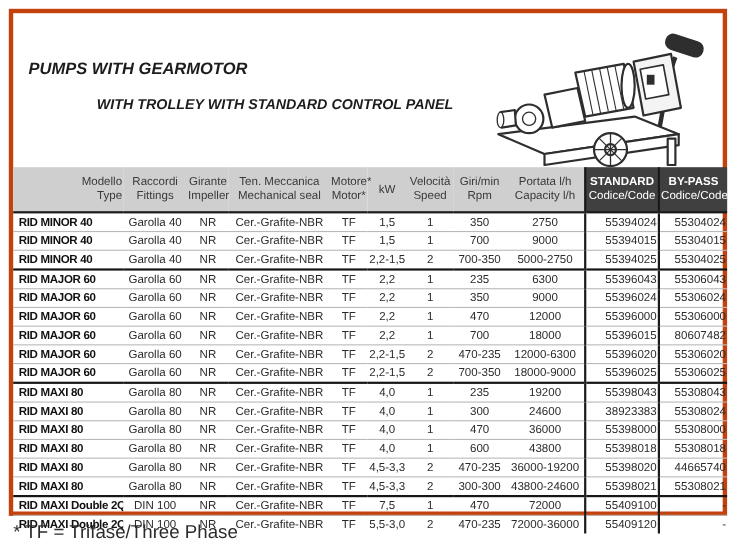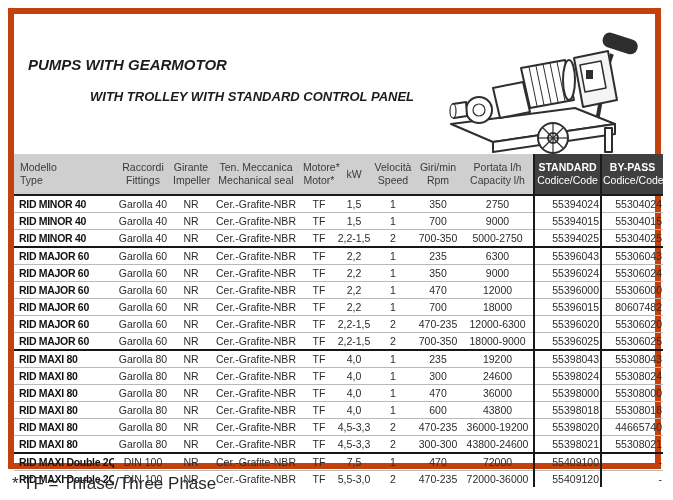--- a/index.html
+++ b/index.html
@@ -3,21 +3,21 @@
 <meta charset="utf-8">
 <style>
   html,body{margin:0;padding:0;}
   body{
     width:673px;height:500px;position:relative;background:#ffffff;
     font-family:"Liberation Sans","DejaVu Sans",sans-serif;color:#222;
     overflow:hidden;
   }
   .frame{
     position:absolute;left:8px;top:8px;width:653px;height:461px;
-    border:6px solid #c2410c;box-sizing:border-box;background:#fff;
+    border:4px solid #c2410c;box-sizing:border-box;background:#fff;
   }
   .header-area{position:relative;height:140px;}
   .title1{
     position:absolute;left:14px;top:42px;
     font-size:15px;font-weight:bold;font-style:italic;color:#1c1c1c;
     white-space:nowrap;
   }
   .title2{
     position:absolute;left:76px;top:75px;
     font-size:13px;font-weight:bold;font-style:italic;color:#1c1c1c;
@@ -29,21 +29,21 @@
   table.cat{
     width:100%;border-collapse:collapse;table-layout:fixed;
     font-size:10.5px;color:#2b2b2b;
   }
   thead th{
     background:#cfcfcf;color:#3a3a3a;font-weight:normal;
     height:40px;vertical-align:middle;text-align:center;
     font-size:10.5px;line-height:13px;padding:0 1px;
     border-bottom:2px solid #1a1a1a;
   }
-  thead th.first{text-align:left;padding-left:6px;}
+  thead th.first{text-align:right;padding-left:6px;}
   thead th.dark{
     background:#404040;color:#ffffff;
     border-left:2px solid #1a1a1a;
   }
   thead th.dark .l1{font-weight:bold;}
   tbody td{
     height:16px;text-align:center;vertical-align:middle;
     border-top:1px solid #b9b9b9;white-space:nowrap;overflow:hidden;
     padding:0 1px;
   }
@@ -270,21 +270,21 @@
         <tr>
     <td class="model">RID MAXI 80</td>
     <td>Garolla 80</td>
     <td>NR</td>
     <td>Cer.-Grafite-NBR</td>
     <td>TF</td>
     <td>4,0</td>
     <td>1</td>
     <td>300</td>
     <td>24600</td>
-    <td class="std">55398024</td>
+    <td class="std">38923383</td>
     <td class="byp">55308024</td>
   </tr>
         <tr>
     <td class="model">RID MAXI 80</td>
     <td>Garolla 80</td>
     <td>NR</td>
     <td>Cer.-Grafite-NBR</td>
     <td>TF</td>
     <td>4,0</td>
     <td>1</td>

